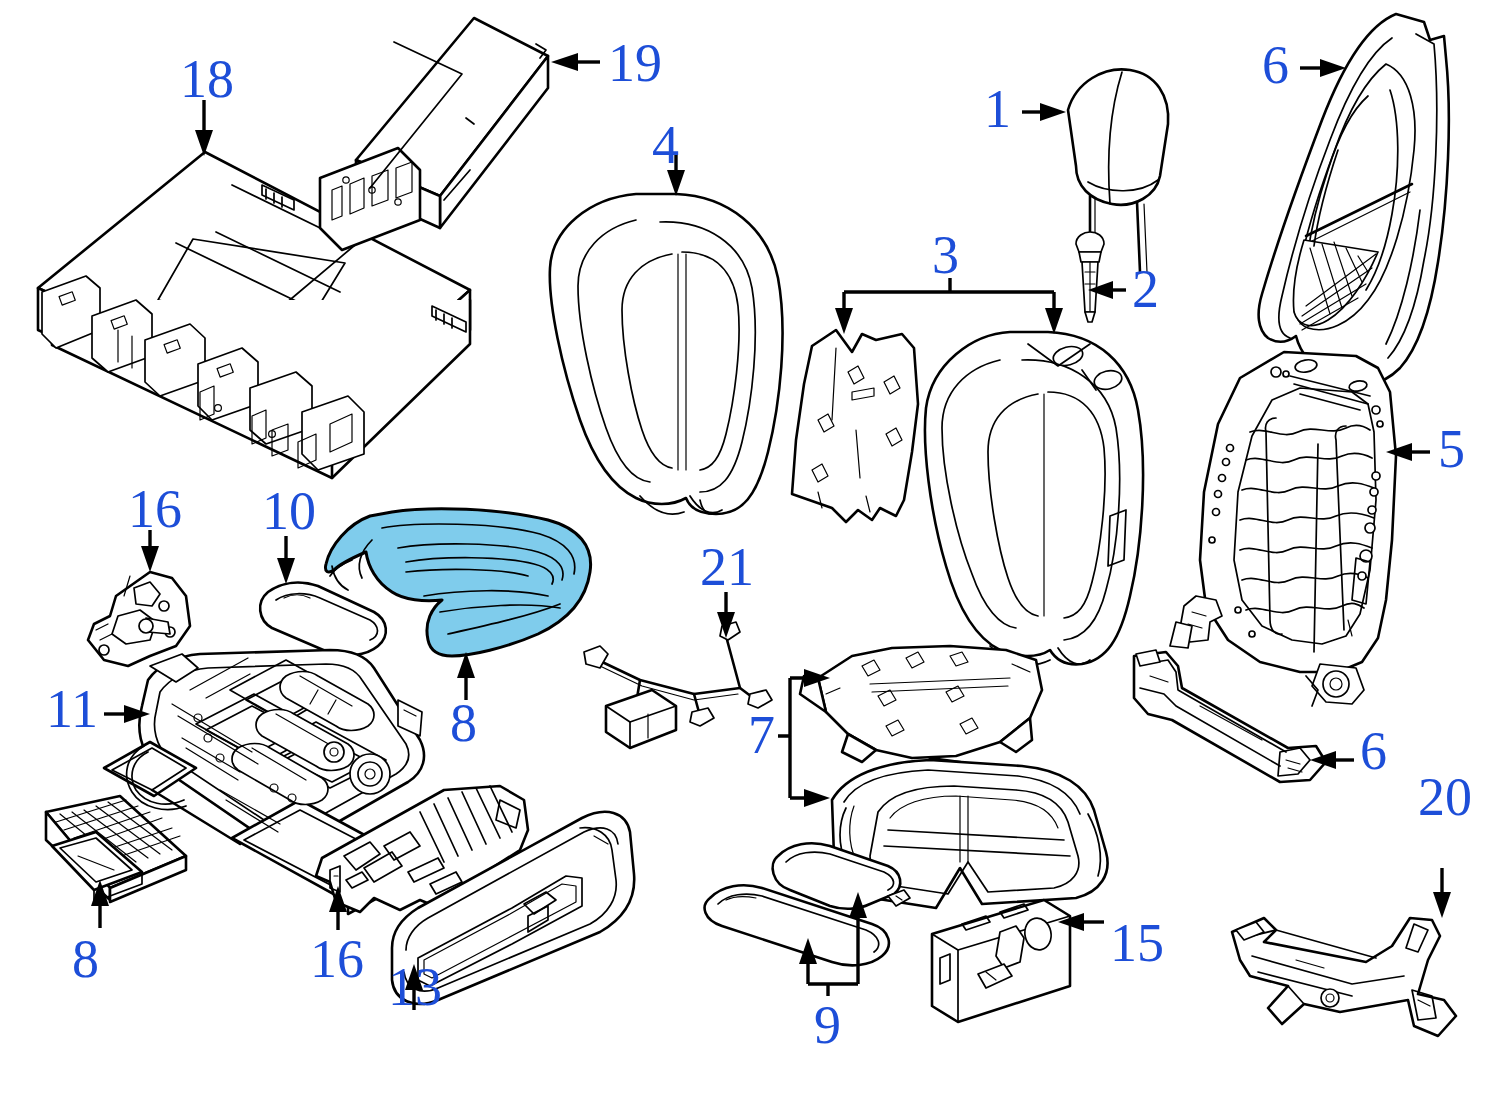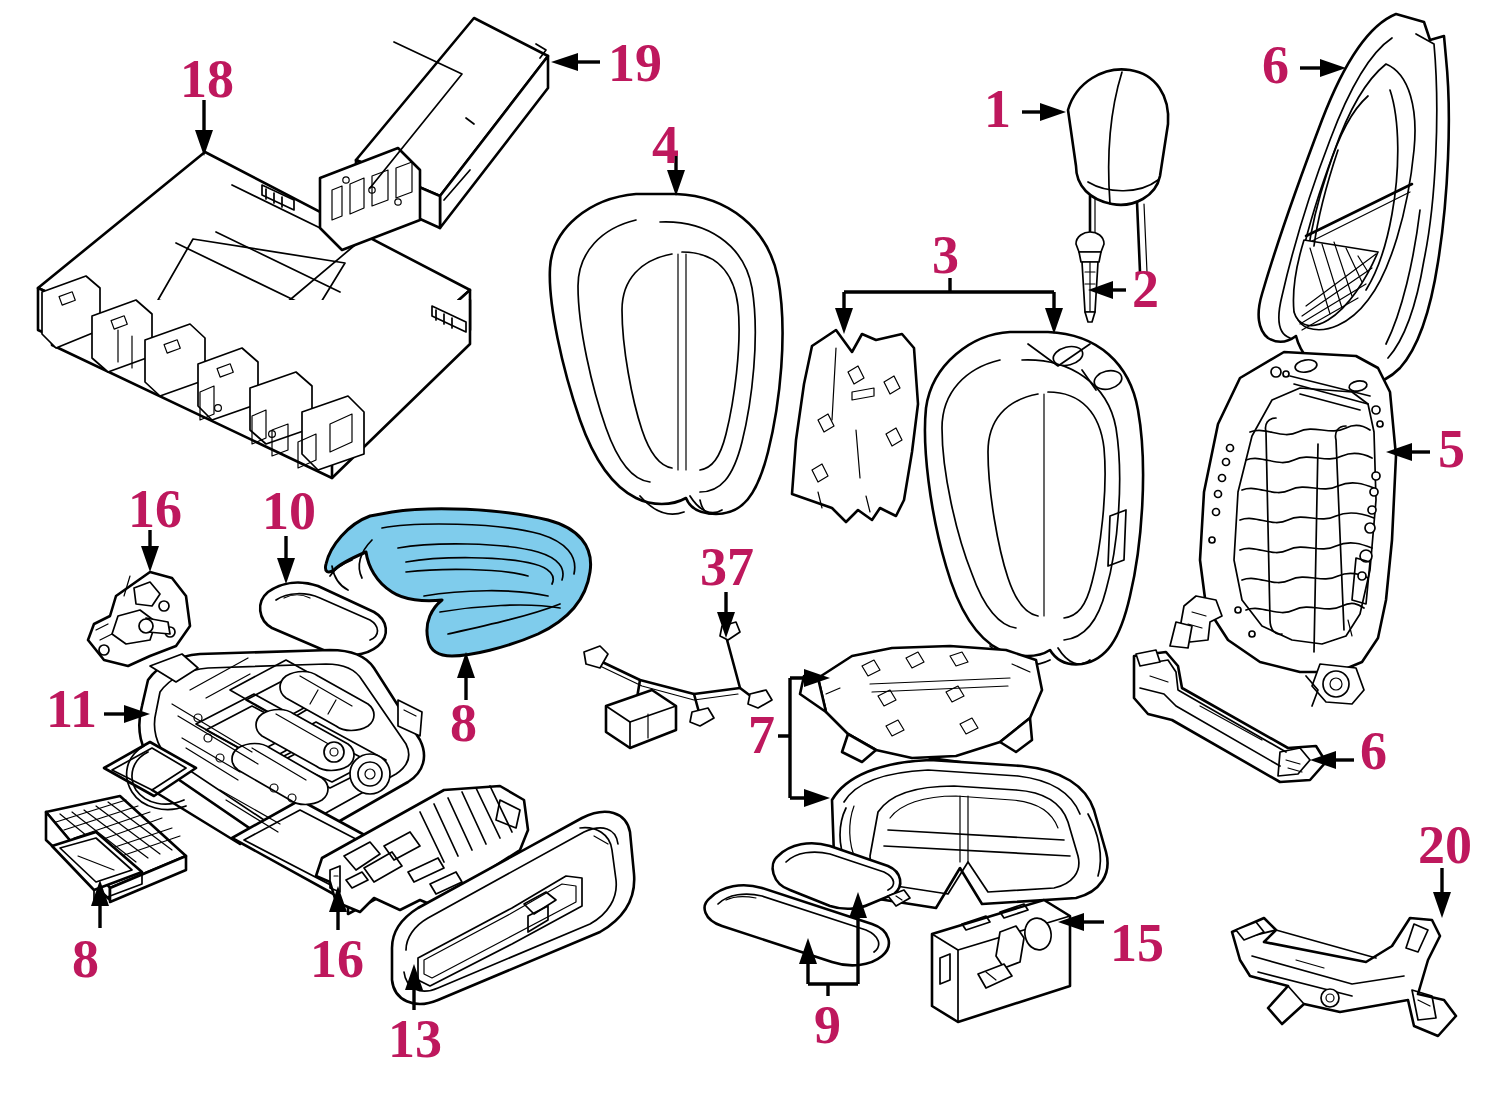--- a/index.html
+++ b/index.html
@@ -22,22 +22,22 @@
     position: absolute;
     left: 0;
     top: 0;
     width: 1500px;
     height: 1103px;
   }
   .callout-label {
     position: absolute;
     font-family: "Liberation Serif", "DejaVu Serif", serif;
     font-size: 54px;
-    font-weight: 700;
-    color: #be185d;
+    font-weight: 400;
+    color: #1d4ed8;
     line-height: 1;
     white-space: nowrap;
     user-select: none;
   }
   
   .ln {
     fill: none;
     stroke: #000000;
     stroke-width: 2.6;
     stroke-linecap: round;
@@ -885,25 +885,25 @@
   <div class="callout-label" style="left:180px; top:52px;">18</div>
   <div class="callout-label" style="left:608px; top:36px;">19</div>
   <div class="callout-label" style="left:652px; top:118px;">4</div>
   <div class="callout-label" style="left:984px; top:82px;">1</div>
   <div class="callout-label" style="left:1262px; top:38px;">6</div>
   <div class="callout-label" style="left:932px; top:228px;">3</div>
   <div class="callout-label" style="left:1132px; top:262px;">2</div>
   <div class="callout-label" style="left:1438px; top:422px;">5</div>
   <div class="callout-label" style="left:128px; top:482px;">16</div>
   <div class="callout-label" style="left:262px; top:484px;">10</div>
-  <div class="callout-label" style="left:700px; top:540px;">37</div>
+  <div class="callout-label" style="left:700px; top:540px;">21</div>
   <div class="callout-label" style="left:46px; top:682px;">11</div>
   <div class="callout-label" style="left:450px; top:696px;">8</div>
   <div class="callout-label" style="left:748px; top:708px;">7</div>
   <div class="callout-label" style="left:1360px; top:724px;">6</div>
-  <div class="callout-label" style="left:1418px; top:818px;">20</div>
+  <div class="callout-label" style="left:1418px; top:770px;">20</div>
   <div class="callout-label" style="left:1110px; top:916px;">15</div>
   <div class="callout-label" style="left:72px; top:932px;">8</div>
   <div class="callout-label" style="left:310px; top:932px;">16</div>
   <div class="callout-label" style="left:814px; top:998px;">9</div>
-  <div class="callout-label" style="left:388px; top:1012px;">13</div>
+  <div class="callout-label" style="left:388px; top:960px;">13</div>
 
 </div>
 
 </body></html>

